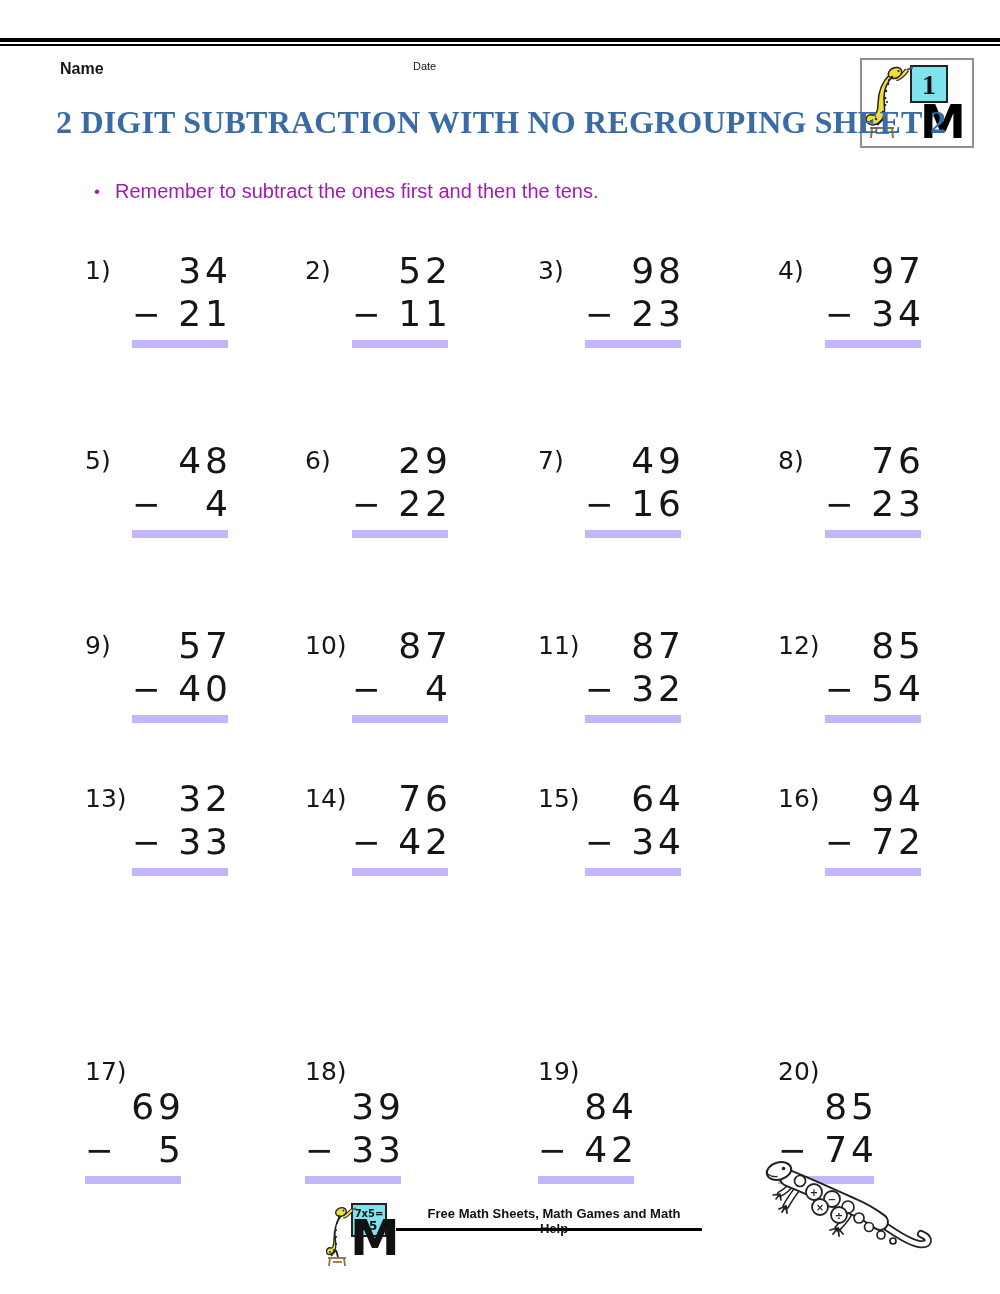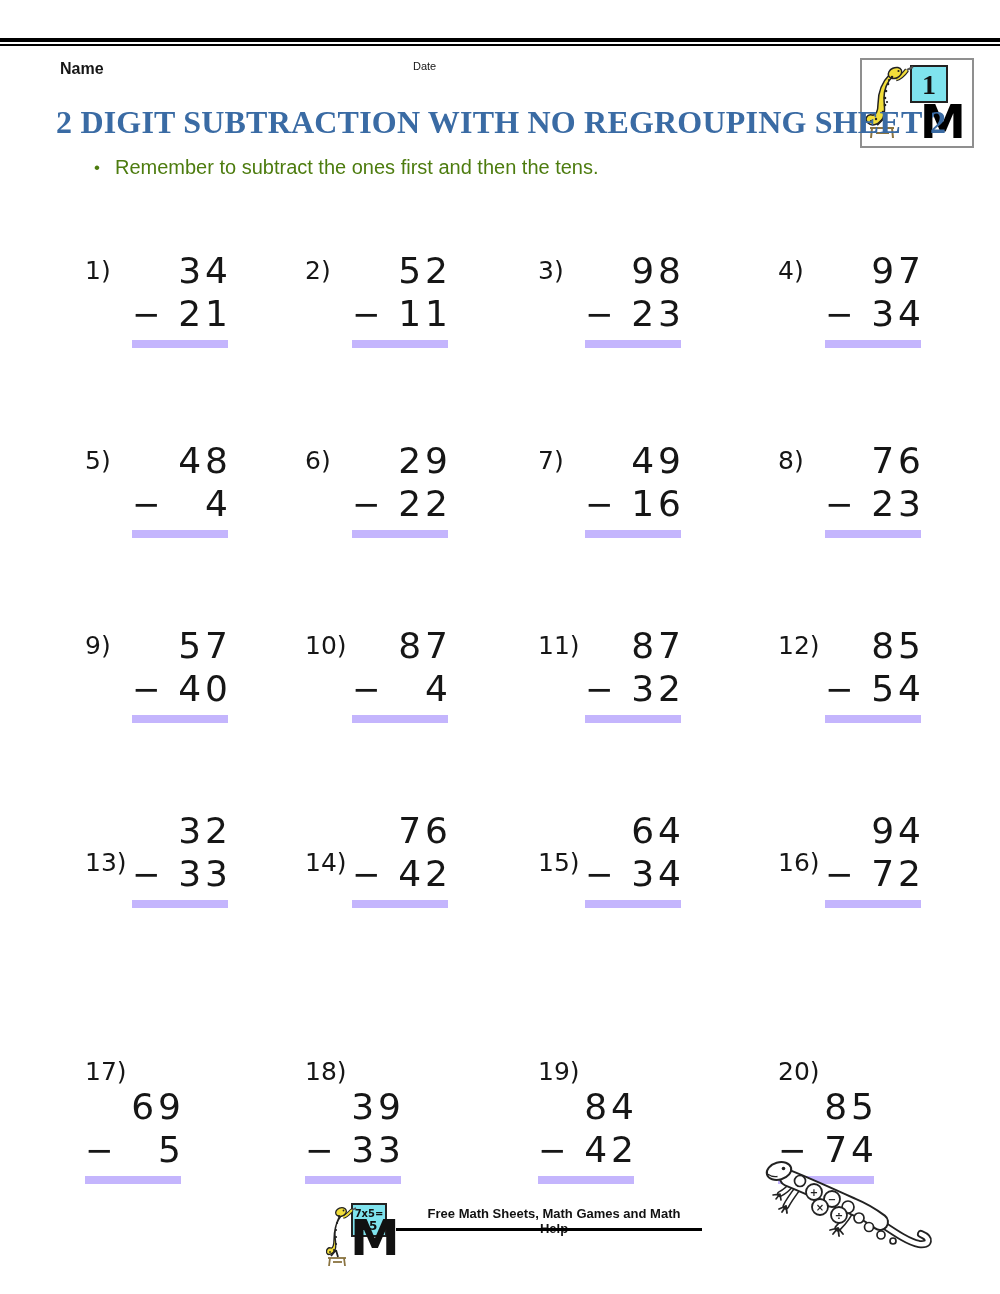--- a/index.html
+++ b/index.html
@@ -18,40 +18,40 @@
     position:absolute; left:860px; top:58px; width:114px; height:90px;
     border:2px solid #8f8f8f; background:#fff;
   }
 
   .title {
     position:absolute; left:56px; top:104px; white-space:nowrap;
     font-family:"Liberation Serif", serif; font-weight:600;
     font-size:32px; color:#3a6ba4; letter-spacing:0.2px;
   }
 
-  .instruction { position:absolute; left:94px; top:156px; font-size:20px; color:#4d7c0f; }
+  .instruction { position:absolute; left:94px; top:180px; font-size:20px; color:#a21caf; }
   .instruction .bullet { display:inline-block; margin-right:15px; font-size:17px; transform:translateY(-1px); }
 
   .problems-grid { position:absolute; left:0; top:0; width:1000px; height:1294px; }
   .problem { position:absolute; display:flex; }
   .p-label { width:47px; font-size:25px; padding-top:6px; font-family:"DejaVu Sans", sans-serif; }
   .p-block { width:96px; border-bottom:8px solid #c4b5fd; padding-bottom:4px; font-family:"DejaVu Sans", sans-serif; }
   .p-top   { text-align:right; font-size:36px; line-height:42px; }
   .p-bot   { display:flex; justify-content:space-between; align-items:baseline; font-size:36px; line-height:44px; }
   .digits  { letter-spacing:4px; margin-right:-4px; }
   .minus   { font-size:34px; }
 
   .problem:nth-child(4n+1){ left:85px; }
   .problem:nth-child(4n+2){ left:305px; }
   .problem:nth-child(4n+3){ left:538px; }
   .problem:nth-child(4n+4){ left:778px; }
   .problem:nth-child(-n+4){ top:250px; }
   .problem:nth-child(n+5):nth-child(-n+8){ top:440px; }
   .problem:nth-child(n+9):nth-child(-n+12){ top:625px; }
-  .problem:nth-child(n+13):nth-child(-n+16){ top:810px;align-items:center; }
+  .problem:nth-child(n+13):nth-child(-n+16){ top:778px; }
   .problem:nth-child(n+17){ top:1051px;flex-direction:column; }
 
   .footer-logo { position:absolute; left:320px; top:1192px; width:400px; height:100px; }
   .fs-svg { position:absolute; left:6px; top:10px; }
   .big-m {
     position:absolute; left:30px; top:24px; font-size:50px; line-height:44px;
     font-weight:800; font-family:"DejaVu Sans", sans-serif; color:#111;
   }
   .tagline { position:absolute; left:96px; top:14px; width:276px; text-align:center; font-size:13px; font-weight:700; color:#111; }
   .footer-rule { position:absolute; left:76px; top:36px; width:306px; height:3px; background:#000; }

